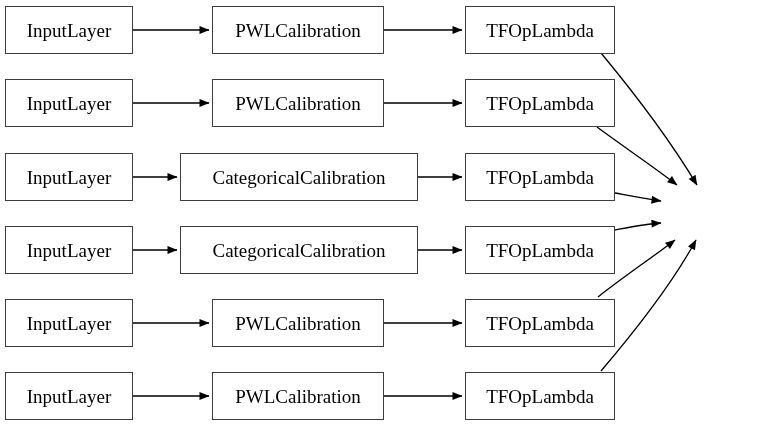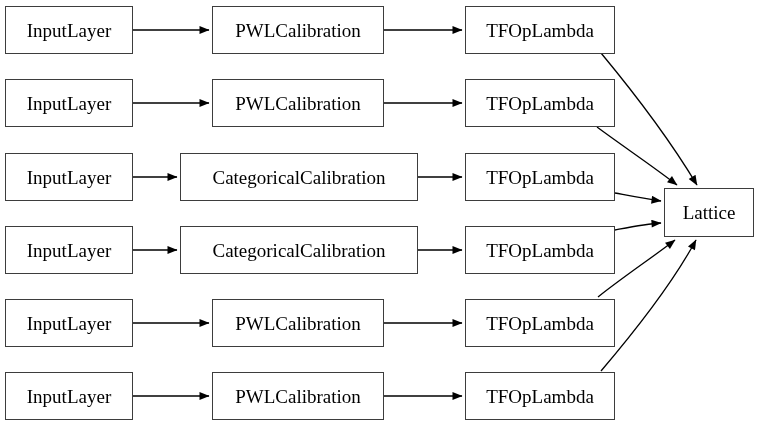--- a/index.html
+++ b/index.html
@@ -78,15 +78,14 @@
   <div class="node" style="left:465px;top:226px;width:150px;height:48px">TFOpLambda</div>
 
   <div class="node" style="left:5px;top:299px;width:128px;height:48px">InputLayer</div>
   <div class="node" style="left:212px;top:299px;width:172px;height:48px">PWLCalibration</div>
   <div class="node" style="left:465px;top:299px;width:150px;height:48px">TFOpLambda</div>
 
   <div class="node" style="left:5px;top:372px;width:128px;height:48px">InputLayer</div>
   <div class="node" style="left:212px;top:372px;width:172px;height:48px">PWLCalibration</div>
   <div class="node" style="left:465px;top:372px;width:150px;height:48px">TFOpLambda</div>
 
-  <div class="node" style="left:664px;top:188px;width:90px;height:49px">Lattice</div>
 
 </div>
 
 </body></html>

